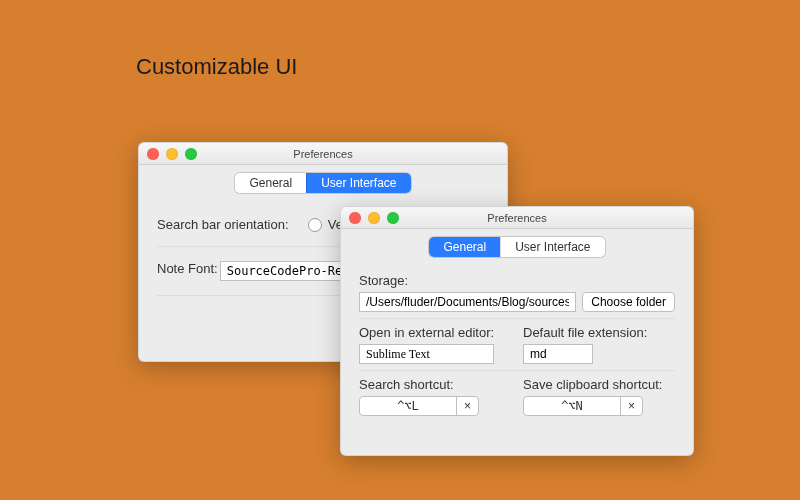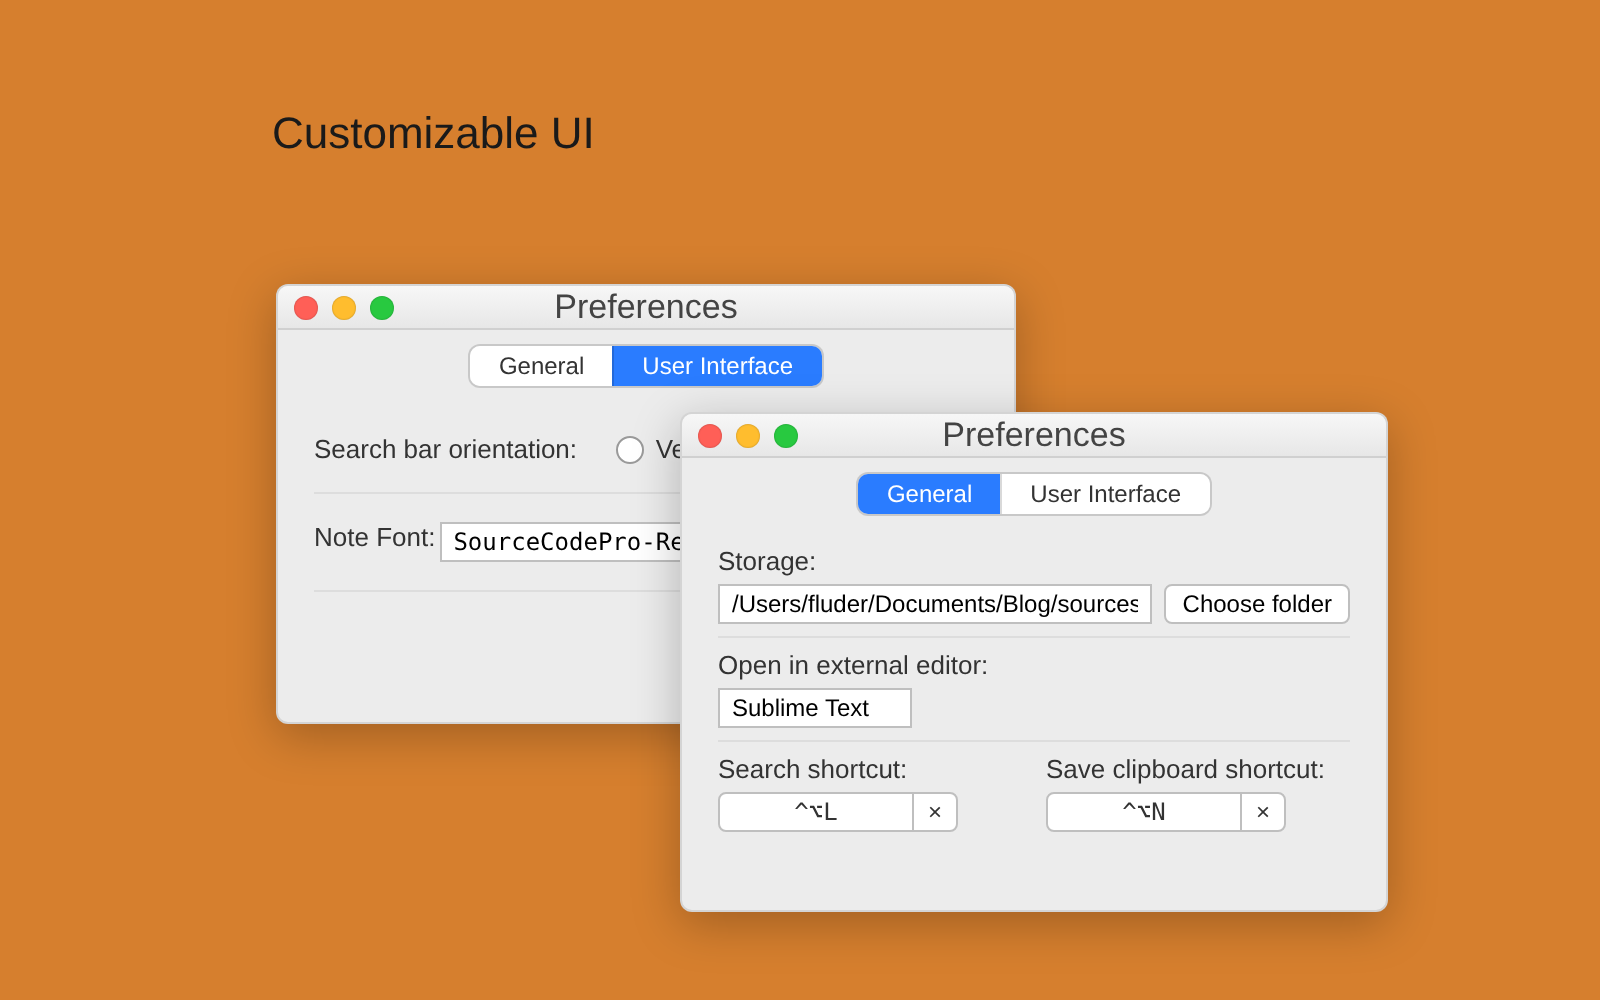--- a/index.html
+++ b/index.html
@@ -31,21 +31,21 @@
       overflow: hidden;
     }
     .titlebar {
       height: 22px;
       background: linear-gradient(#f7f7f7, #e7e7e7);
       border-bottom: 1px solid #d0d0d0;
       position: relative;
       display: flex;
       align-items: center;
       justify-content: center;
-      font-size: 17px;
+      font-size: 11px;
       color: #444;
     }
     .traffic {
       position: absolute;
       left: 8px;
       top: 5px;
       display: flex;
       gap: 7px;
     }
     .tl-dot { width: 12px; height: 12px; border-radius: 50%; box-shadow: inset 0 0 1px rgba(0,0,0,0.3); }
@@ -221,21 +221,25 @@
       <span class="label">Storage:</span>
       <div style="display:flex;gap:6px;align-items:center;">
         <input class="textfield" style="flex: 1 1 0%;" value="/Users/fluder/Documents/Blog/sources/posts">
         <button class="button">Choose folder</button>
       </div>
     </div>
     <hr class="hr">
     <div class="cols">
       <div class="col">
         <span class="label">Open in external editor:</span>
-        <input class="textfield" style="width: 97px;" value="Sublime Text">
+        <input class="textfield" style="width: 135px; font-family: Liberation Serif, serif;" value="Sublime Text">
+      </div>
+      <div class="col">
+        <span class="label">Default file extension:</span>
+        <input class="textfield" style="width: 70px;" value="md">
       </div>
     </div>
     <hr class="hr">
     <div class="cols">
       <div class="col">
         <span class="label">Search shortcut:</span>
         <div class="shortcut-box">
           <span class="keys">^⌥L</span>
           <span class="clear">×</span>
         </div>

